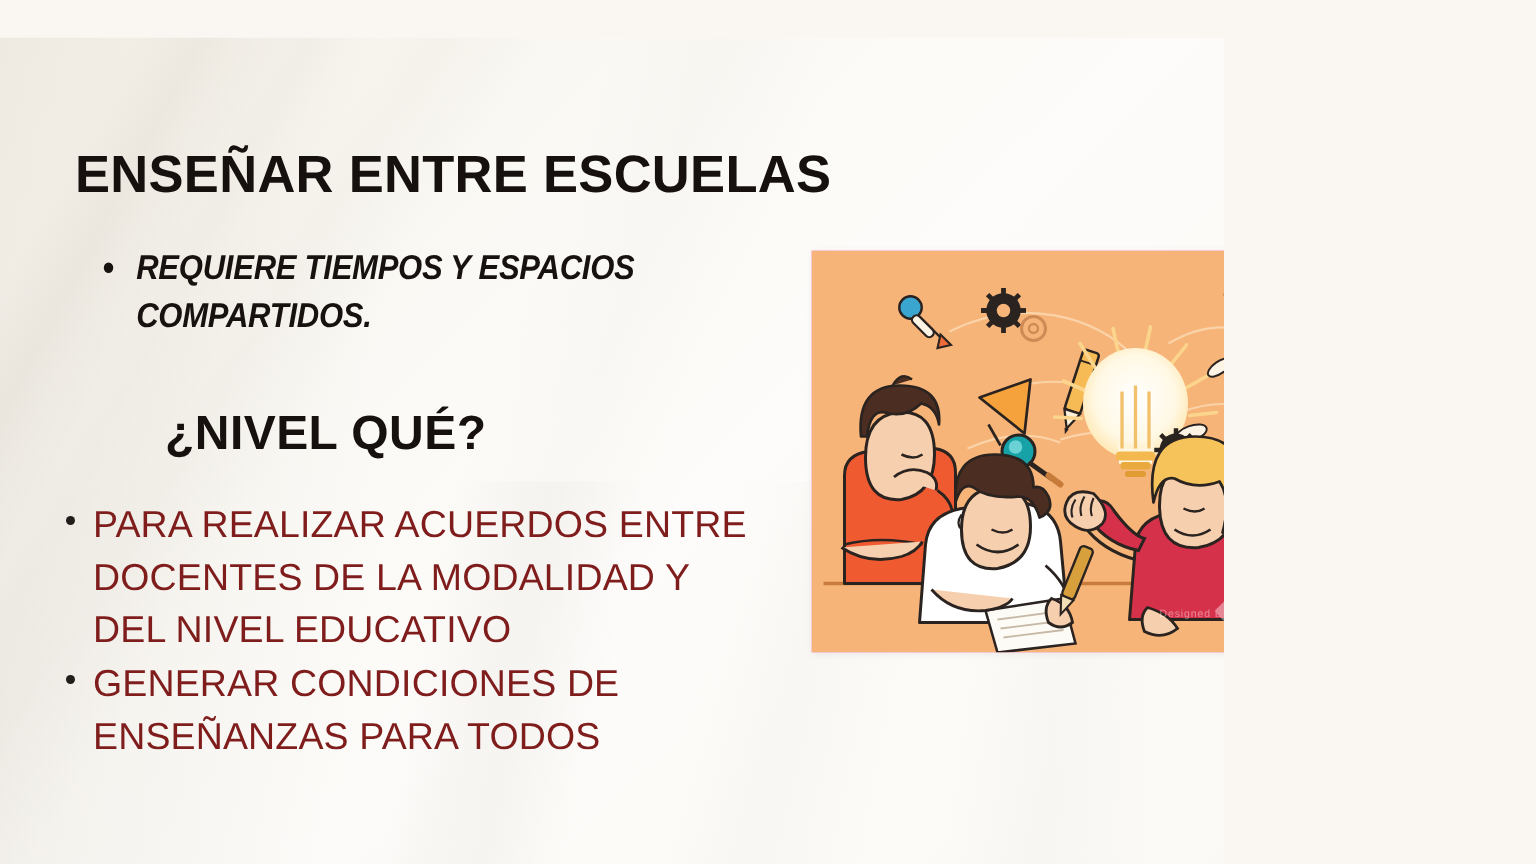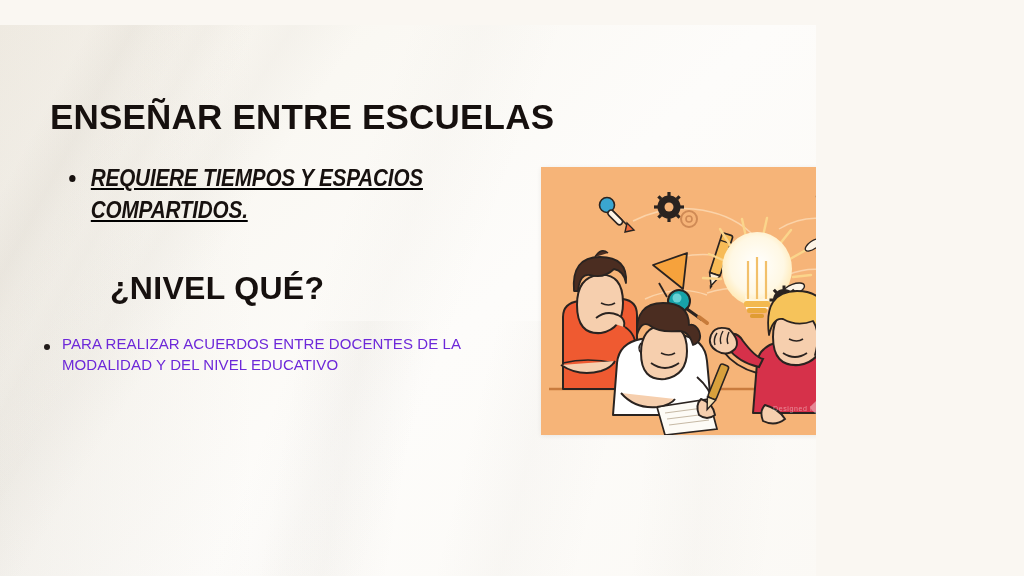--- a/index.html
+++ b/index.html
@@ -70,21 +70,20 @@
   }
 
   .lead-list {
     position: absolute;
     left: 62px;
     top: 138px;
     width: 430px;
     list-style: none;
     margin: 0;
     padding: 0;
-    text-decoration: underline;
   }
   .lead-item {
     position: relative;
     padding-left: 32px;
     font-size: 23px;
     font-weight: bold;
     font-style: italic;
     font-stretch: condensed;
     line-height: 1.37;
     letter-spacing: -0.2px;
@@ -119,25 +118,25 @@
     left: 38px;
     top: 308px;
     width: 470px;
     list-style: none;
     margin: 0;
     padding: 0;
   }
   .detail-item {
     position: relative;
     padding-left: 24px;
-    font-size: 15px;
+    font-size: 25px;
     font-weight: normal;
     line-height: 1.40;
     letter-spacing: 0.1px;
-    color: #6d28d9;
+    color: #7f1d1d;
     margin-bottom: 1px;
   }
   .detail-item::before {
     content: "";
     position: absolute;
     left: 6px;
     top: 11px;
     width: 6px;
     height: 6px;
     border-radius: 50%;
@@ -180,20 +179,21 @@
   <div class="title">ENSEÑAR ENTRE ESCUELAS</div>
 
   <ul class="lead-list">
     <li class="lead-item">REQUIERE TIEMPOS Y ESPACIOS COMPARTIDOS.</li>
   </ul>
 
   <div class="subtitle">¿NIVEL QUÉ?</div>
 
   <ul class="detail-list">
     <li class="detail-item">PARA REALIZAR ACUERDOS ENTRE DOCENTES DE LA MODALIDAD Y DEL NIVEL EDUCATIVO</li>
+    <li class="detail-item">GENERAR CONDICIONES DE ENSEÑANZAS PARA TODOS</li>
   </ul>
 
   <div class="illustration">
     <svg class="illu-svg" viewBox="0 0 380 268">
       <defs>
         <radialGradient id="bulbGlow" cx="50%" cy="45%" r="55%">
           <stop offset="0%" stop-color="#ffffff"></stop>
           <stop offset="70%" stop-color="#fff8e4"></stop>
           <stop offset="100%" stop-color="#ffe9b5"></stop>
         </radialGradient>

